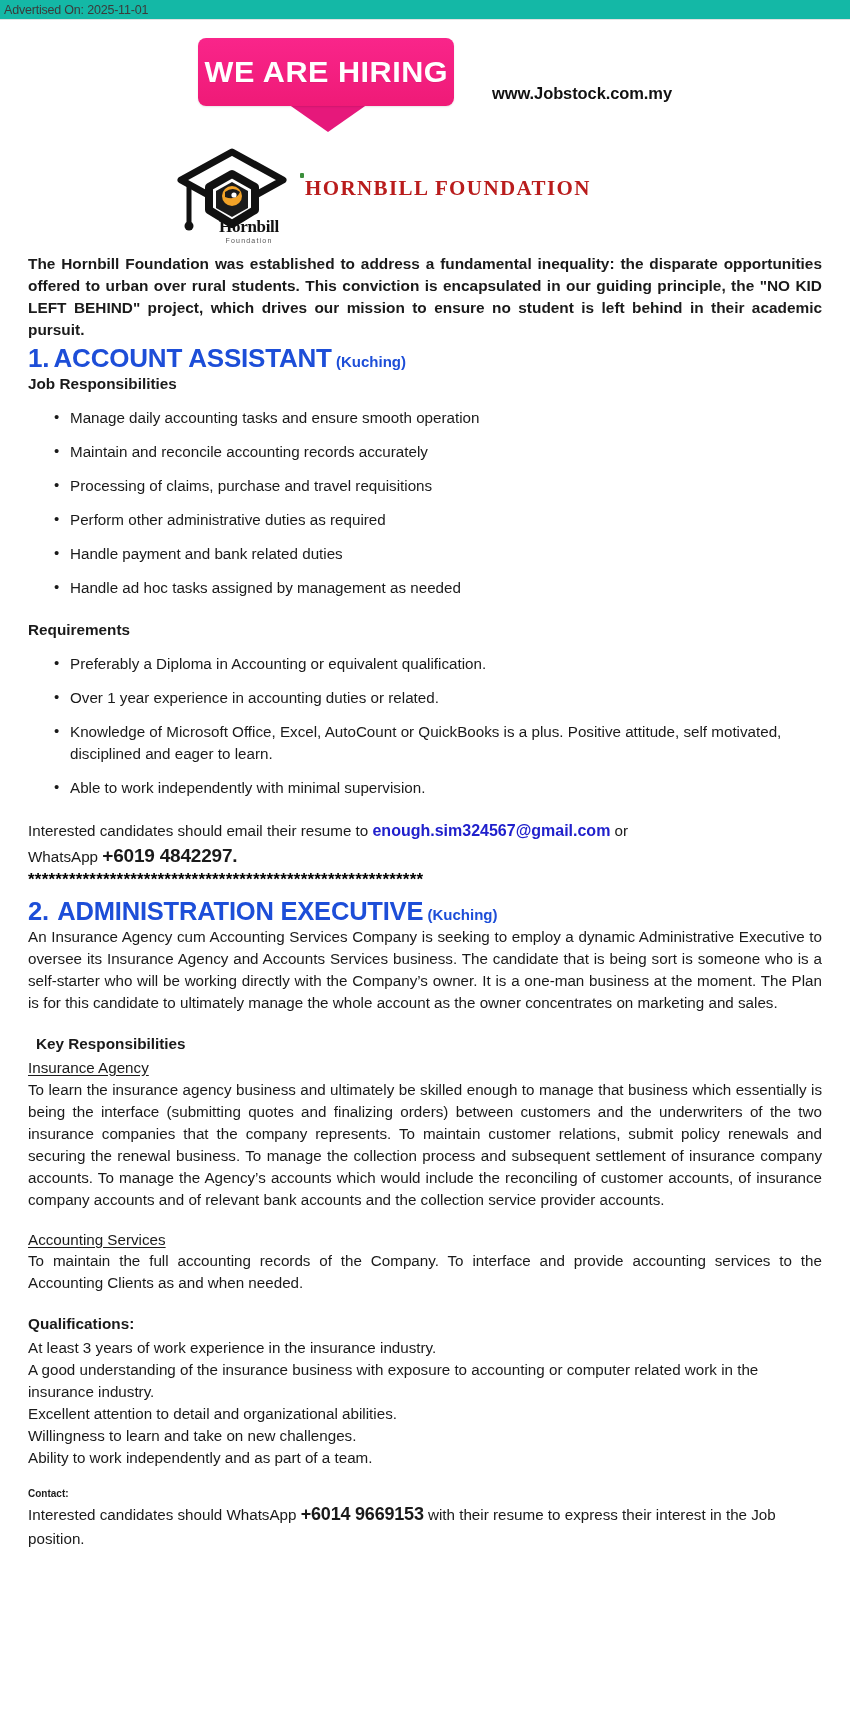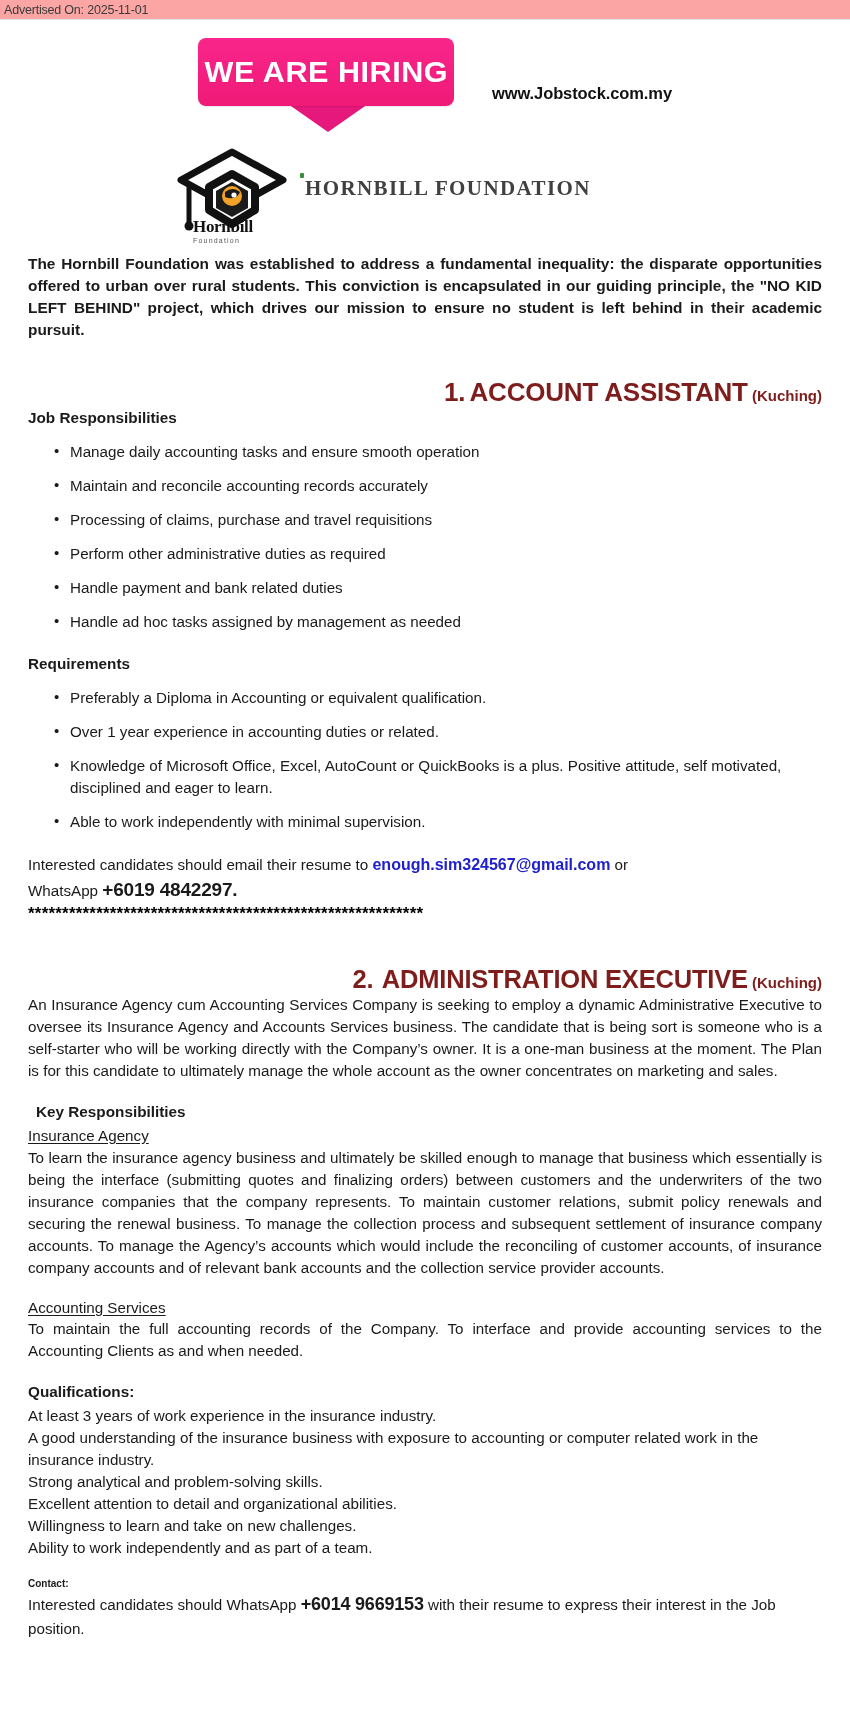--- a/index.html
+++ b/index.html
@@ -12,21 +12,21 @@
     height: 1730px;
     font-family: "Liberation Sans", sans-serif;
     color: #1a1a1a;
     overflow: hidden;
     position: relative;
   }
 
   
   .ad-bar {
     height: 20px;
-    background: #fca5a5;
+    background: #14b8a6;
     border-bottom: 1px solid #e2e2e2;
     display: flex;
     align-items: center;
     padding-left: 4px;
     box-sizing: border-box;
   }
   .ad-bar .ad-text {
     font-size: 12.5px;
     color: #3b3b3b;
     font-family: "Liberation Sans", sans-serif;
@@ -88,23 +88,24 @@
   }
   .logo-mark {
     position: absolute;
     left: 175px;
     top: 6px;
     width: 115px;
     height: 98px;
   }
   .logo-wordmark {
     position: absolute;
-    left: 193px;
+    left: 201px;
     top: 78px;
     width: 96px;
+    text-align: center;
   }
   .logo-wordmark .brand {
     font-family: "Liberation Serif", serif;
     font-weight: bold;
     font-size: 17px;
     color: #111;
     display: block;
     line-height: 1;
     letter-spacing: -0.3px;
   }
@@ -117,21 +118,21 @@
     margin-top: 2px;
   }
   .company-name {
     position: absolute;
     left: 305px;
     top: 36px;
     font-family: "Liberation Serif", serif;
     font-weight: bold;
     font-size: 21px;
     letter-spacing: 1.4px;
-    color: #404040;
+    color: #b91c1c;
   }
   .green-dot {
     position: absolute;
     left: 300px;
     top: 33px;
     width: 4px; height: 5px;
     background: #3b8f3b;
     border-radius: 1px;
   }
 
@@ -143,26 +144,25 @@
   }
   .intro {
     font-weight: bold;
     text-align: justify;
     font-size: 15.4px;
     line-height: 1.43;
     margin: 8px 0 0 0;
   }
 
   .job-title {
-    color: #7f1d1d;
-    font-weight: bold;
-    margin-top: 38px;
+    color: #1d4ed8;
+    font-weight: bold;
+    margin-top: 4px;
     margin-bottom: 1px;
     line-height: 1.05;
-    text-align: right;
   }
   .job-title .num-title { font-size: 26px; letter-spacing: -0.2px; }
   .job-title .loc { font-size: 15px; font-weight: bold; }
 
   .job-title-2 .num-title { font-size: 25.5px; }
   .job-title-2 .loc { font-size: 15px; }
 
   .sub-head {
     font-weight: bold;
     font-size: 15.3px;
@@ -328,21 +328,20 @@
     <div class="gap-md"></div>
 
     <div class="underline-head">Accounting Services </div>
     <p class="para justify">To maintain the full accounting records of the Company. To interface and provide accounting services to the Accounting Clients as and when needed.</p>
 
     <div class="gap-md"></div>
 
     <div class="sub-head">Qualifications:</div>
     <p class="para">At least 3 years of work experience in the insurance industry.</p>
     <p class="para">A good understanding of the insurance business with exposure to accounting or computer related work in the insurance industry.</p>
-    <p class="para">Strong analytical and problem-solving skills.</p>
     <p class="para">Excellent attention to detail and organizational abilities.</p>
     <p class="para">Willingness to learn and take on new challenges.</p>
     <p class="para">Ability to work independently and as part of a team.</p>
 
     <div class="gap-md"></div>
 
     <div class="contact-head">Contact:</div>
     <p class="para">
       <span>Interested candidates should WhatsApp </span><span class="phone-strong2">+6014 9669153</span><span> with their resume to express their interest in the Job position.</span>
     </p>

